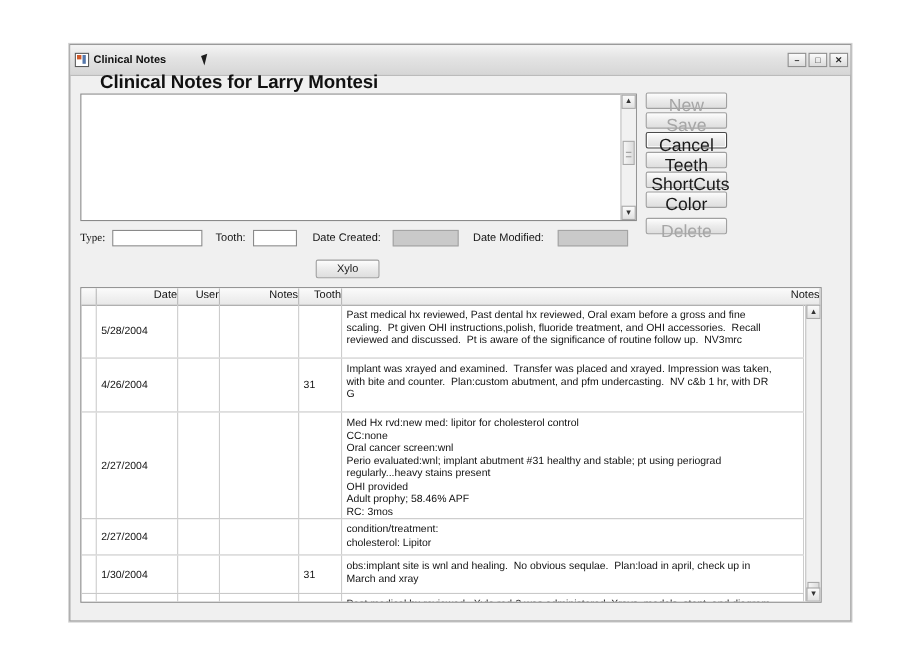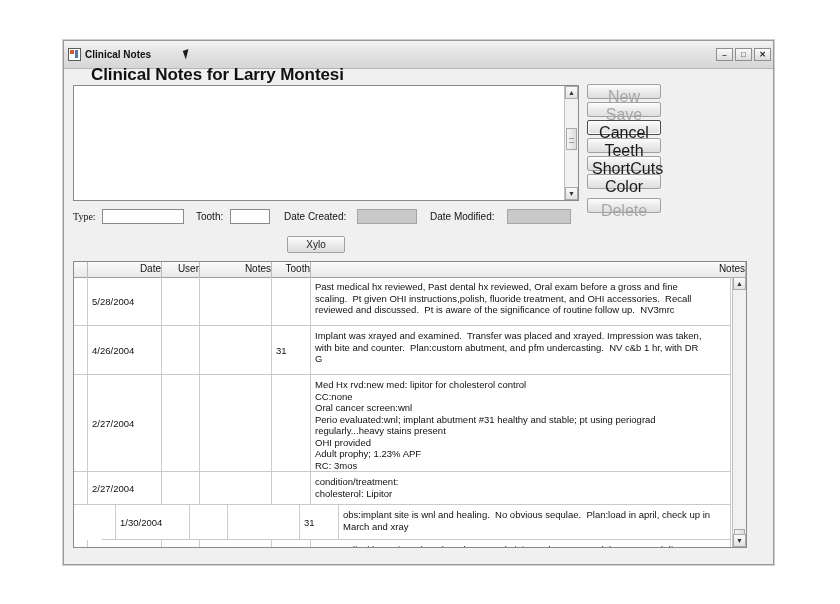--- a/index.html
+++ b/index.html
@@ -424,33 +424,33 @@
         <div class="c-date">2/27/2004</div>
         <div class="c-user"></div>
         <div class="c-type"></div>
         <div class="c-tooth"></div>
         <div class="c-notes">Med Hx rvd:new med: lipitor for cholesterol control
 CC:none
 Oral cancer screen:wnl
 Perio evaluated:wnl; implant abutment #31 healthy and stable; pt using periograd
 regularly...heavy stains present
 OHI provided
-Adult prophy; 1.23% APF
+Adult prophy; 58.46% APF
 RC: 3mos</div>
       </div>
       <div class="grow" style="height:32px;">
         <div class="c-sel"></div>
         <div class="c-date">2/27/2004</div>
         <div class="c-user"></div>
         <div class="c-type"></div>
         <div class="c-tooth"></div>
         <div class="c-notes">condition/treatment:
 cholesterol: Lipitor</div>
       </div>
-      <div class="grow" style="height:34px;margin-left:28px;">
+      <div class="grow" style="height:34px;">
         <div class="c-sel"></div>
         <div class="c-date">1/30/2004</div>
         <div class="c-user"></div>
         <div class="c-type"></div>
         <div class="c-tooth">31</div>
         <div class="c-notes">obs:implant site is wnl and healing.  No obvious sequlae.  Plan:load in april, check up in
 March and xray</div>
       </div>
       <div class="grow" style="height:26px;">
         <div class="c-sel"></div>

